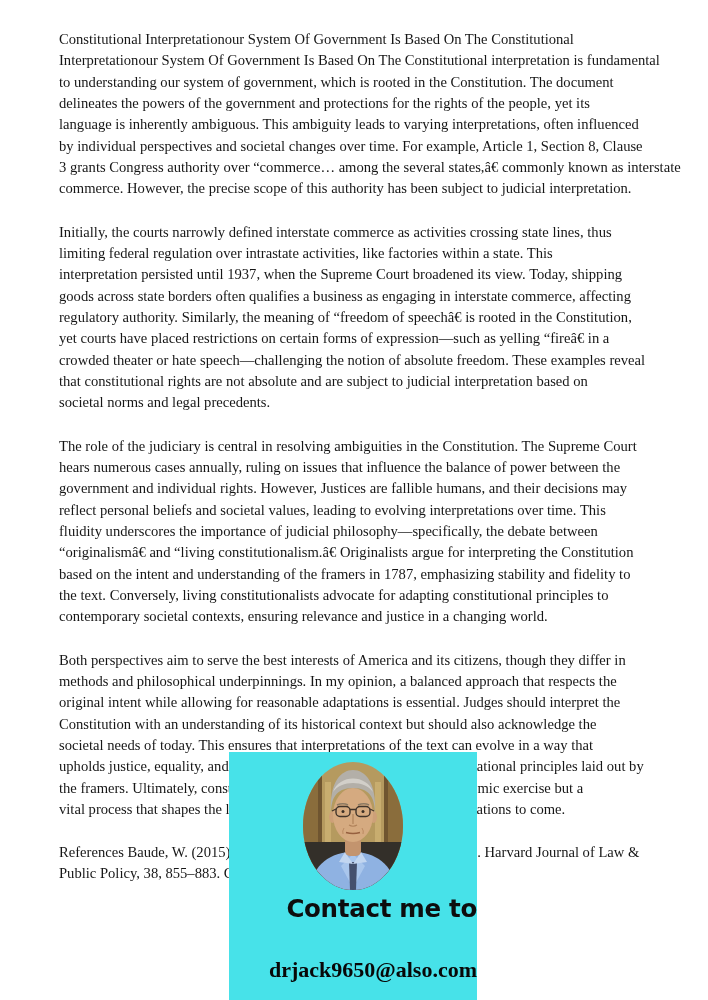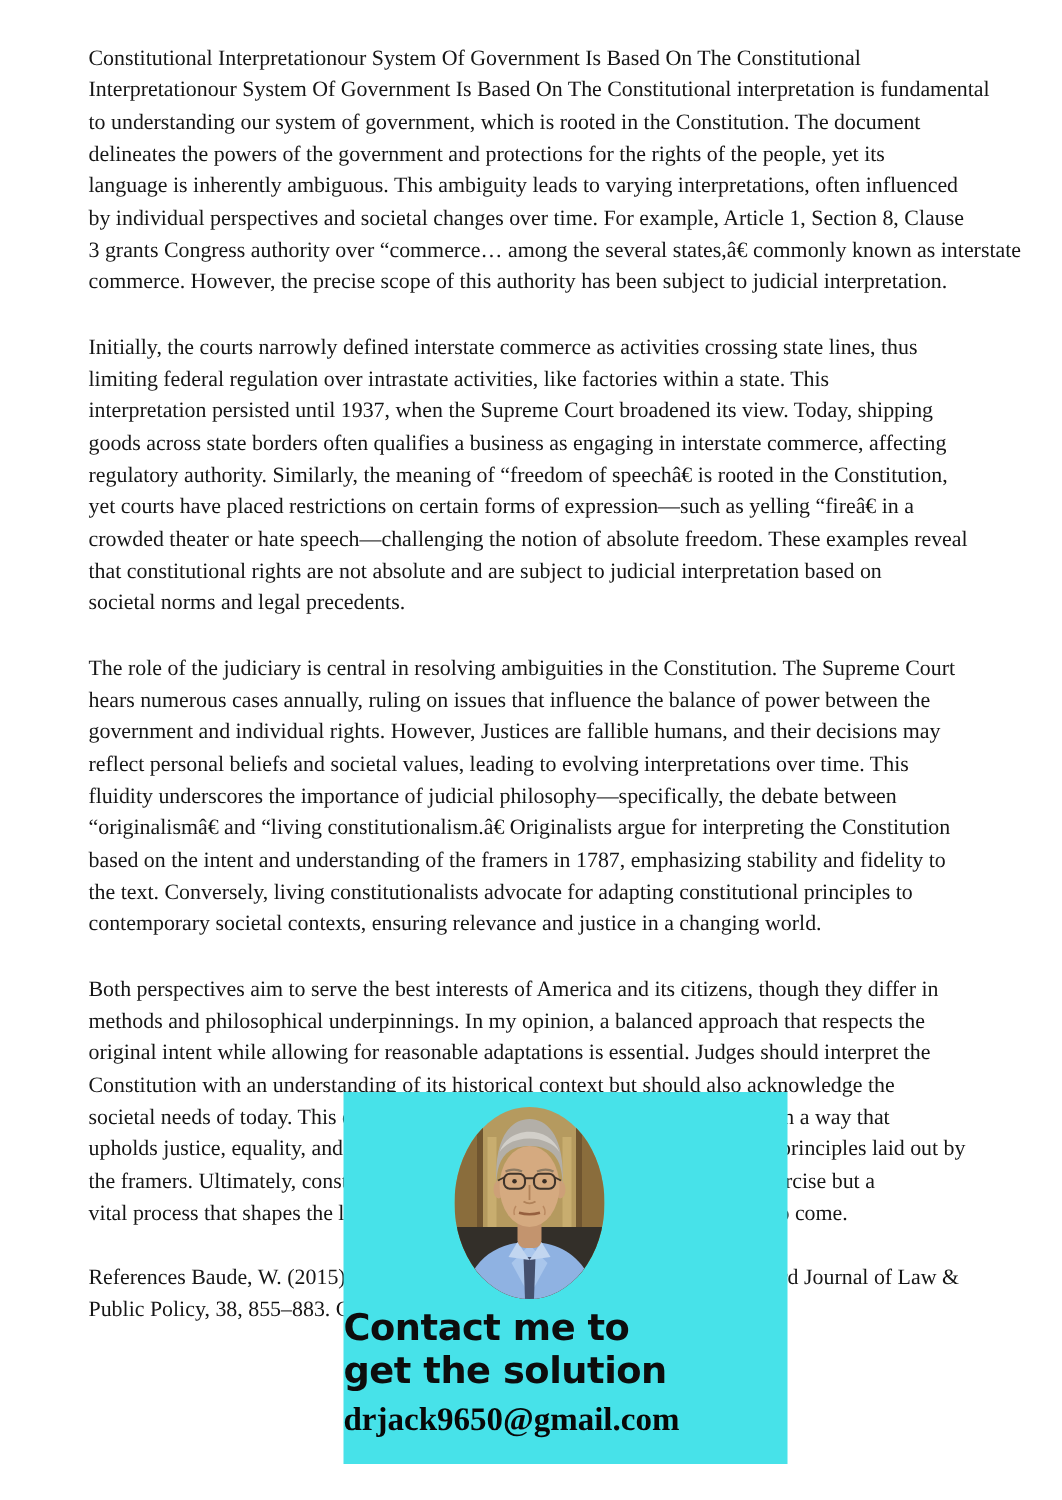--- a/index.html
+++ b/index.html
@@ -18,24 +18,24 @@
   }
   .para {
     font-size: 14.6px;
     line-height: 21.33px;
     color: #161616;
     white-space: pre;
     margin: 0 0 22px 0;
   }
   .promo {
     position: absolute;
-    left: 229px; top: 728px;
-    width: 296px; height: 248px;
+    left: 229px; top: 752px;
+    width: 248px; height: 248px;
     background: #47E2E9;
-    text-align: left;
+    text-align: right;
     z-index: 10;
   }
   .portrait {
     position: absolute;
     left: 74px; top: 10px;
     width: 100px; height: 128px;
   }
   .headline {
     position: absolute;
     top: 143px; left: 0;
@@ -150,16 +150,15 @@
 
         <path d="M50,52 L50,62 M46,63 q4,2.5 8,0" stroke="#b08259" stroke-width="1.2" fill="none"></path>
 
         <path d="M43,70.5 q7,2 14,0" stroke="#96603f" stroke-width="1.6" fill="none"></path>
         <path d="M41,66 q-2,3 -1,6 M59,66 q2,3 1,6" stroke="#bb8a61" stroke-width="1" fill="none"></path>
       </g>
     </svg>
   </div>
   <div class="headline">
     <div>Contact me to</div>
-    <div>get the solution</div>
   </div>
-  <div class="email">drjack9650@gmail.com</div>
+  <div class="email">drjack9650@also.com</div>
 </div>
 
 </body></html>

